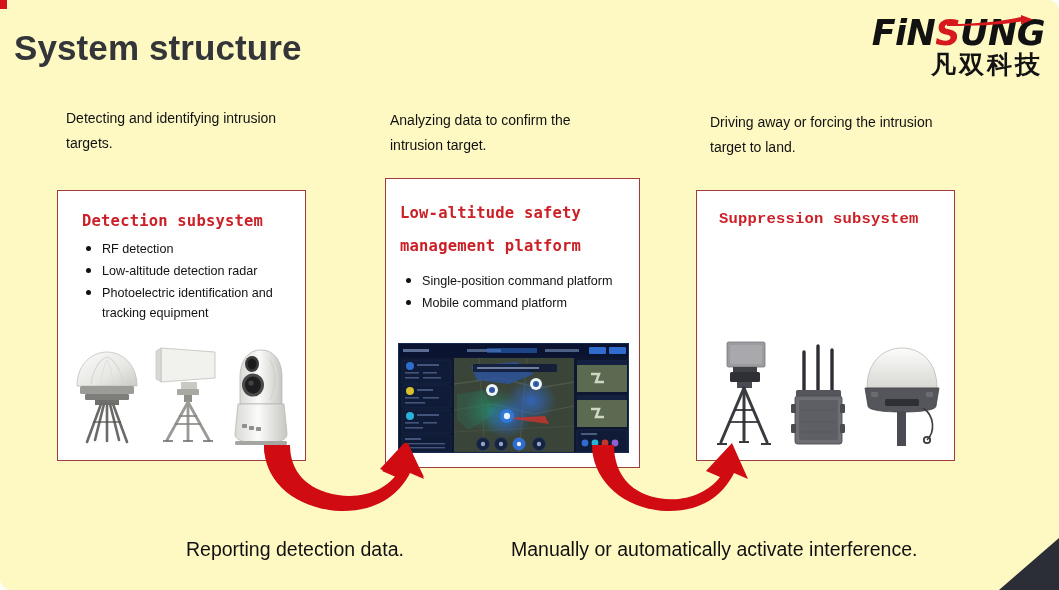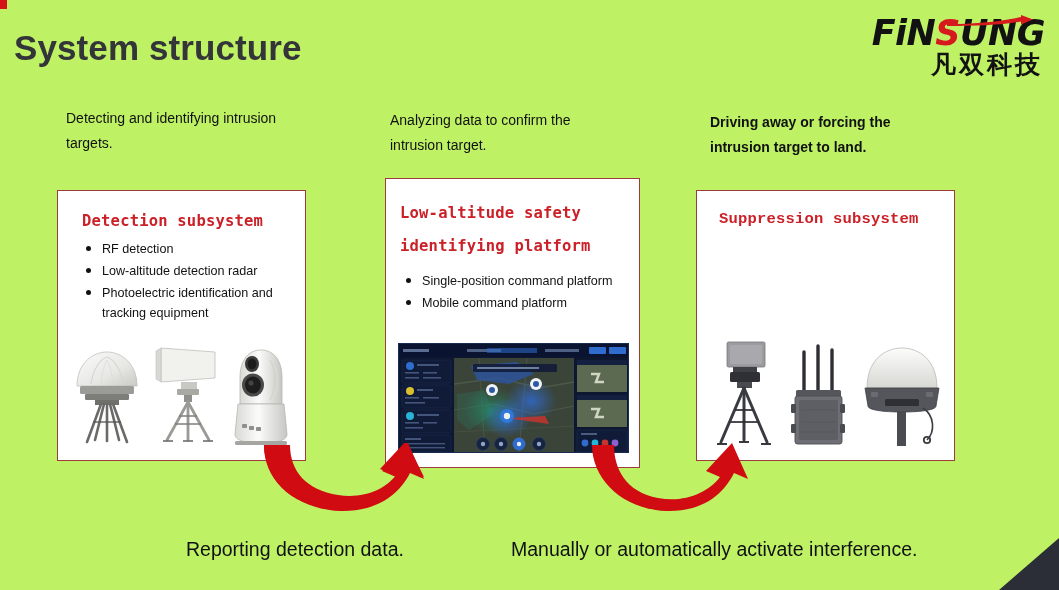--- a/index.html
+++ b/index.html
@@ -5,21 +5,22 @@
   * { box-sizing: border-box; margin: 0; padding: 0; }
   html, body {
     width: 1059px; height: 590px;
     background: #ffffff;
     font-family: "Liberation Sans", sans-serif;
     overflow: hidden;
   }
   #slide {
     position: relative;
     width: 1059px; height: 590px;
-    background: #bef264;
+    background: #fef9c3;
+    border-radius: 11px;
   }
 
   
   .corner-red {
     position: absolute; left: 0; top: 0;
     width: 7px; height: 9px;
     background: #d41217;
   }
   .corner-dark {
     position: absolute; right: 0; bottom: 0;
@@ -77,21 +78,21 @@
 
   
   .col-caption {
     position: absolute;
     font-size: 14px;
     color: #111111;
     line-height: 25px;
   }
   #caption-1 { left: 66px;  top: 106px; width: 240px; }
   #caption-2 { left: 390px; top: 108px; width: 230px; }
-  #caption-3 { left: 710px; top: 110px; width: 230px; font-weight: bold; }
+  #caption-3 { left: 710px; top: 110px; width: 230px; }
 
   
   .panel {
     position: absolute;
     border: 1.6px solid #9e3b3b;
     background: #ffffff;
   }
   #panel-1 { left: 57px;  top: 190px; width: 249px; height: 271px; }
   #panel-2 { left: 385px; top: 178px; width: 255px; height: 290px; }
   #panel-3 { left: 696px; top: 190px; width: 259px; height: 271px; }
@@ -273,21 +274,21 @@
           <rect x="26" y="79" width="5" height="4" rx="0.8"></rect>
         </g>
         <rect x="5" y="93" width="52" height="4" rx="1.5" fill="#a5a5a1"></rect>
       </svg>
     </div>
   </div>
 
   <div class="panel" id="panel-2">
     <div class="panel-title">
       <div>Low-altitude safety</div>
-      <div>identifying platform</div>
+      <div>management platform</div>
     </div>
     <ul class="bullets">
       <li><span>Single-position command platform</span></li>
       <li><span>Mobile command platform</span></li>
     </ul>
 
     <div id="dashboard">
       <svg width="231" height="110" viewBox="0 0 231 110">
         <defs>
           <radialGradient id="glowB" cx="50%" cy="50%" r="50%">

